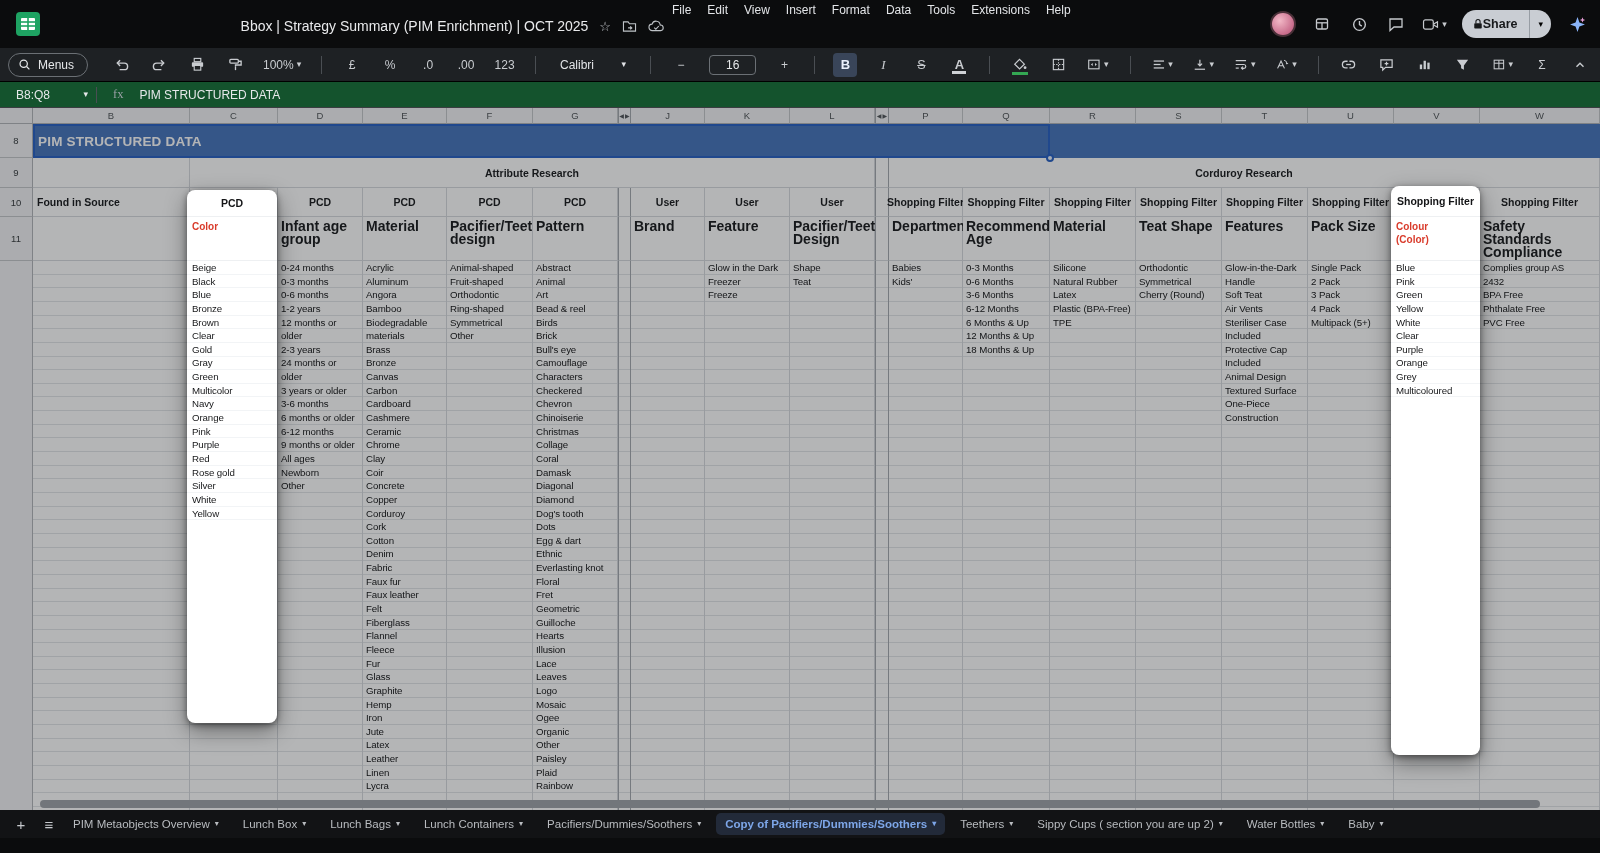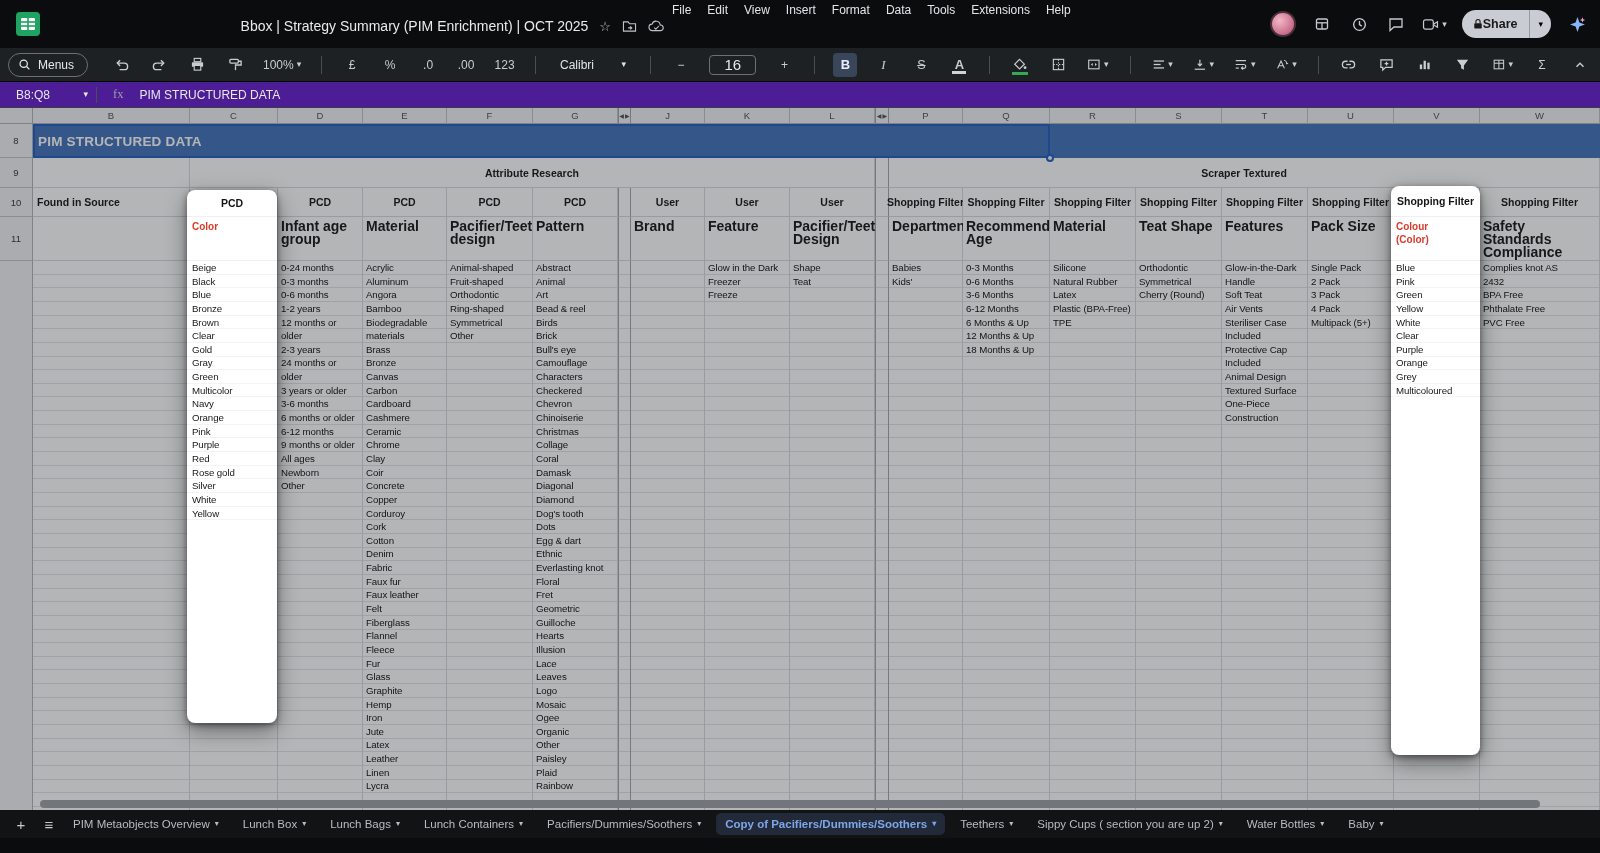--- a/index.html
+++ b/index.html
@@ -26,31 +26,31 @@
 .caret::after{content:"▾";font-size:9px;line-height:1}
 .caret{display:inline-flex;align-items:center;color:inherit}
 
 
 #toolbar{height:34px;background:#1e2124;display:flex;align-items:center;padding:0 8px;gap:14px;border-bottom:1px solid #000}
 .menus-pill{display:flex;align-items:center;gap:7px;border:1px solid #6b7075;border-radius:14px;height:24px;padding:0 13px 0 9px;color:#e6e8ea;font-size:12px;margin-right:7px}
 .tbtn{min-width:24px;height:24px;border-radius:4px;display:inline-flex;align-items:center;justify-content:center;color:#c9ccd0;font-size:12px;gap:3px;padding:0 3px;position:relative}
 .tbtn.active{background:rgba(138,180,248,.25);color:#eaf0fb}
 .tsep{width:1px;height:18px;background:#4a4e53;margin:0 4px}
 .font-btn{width:82px;justify-content:space-between;padding:0 6px;color:#e2e4e7}
-.size-box{width:50px;height:20px;border:1px solid #6b7075;border-radius:4px;display:flex;align-items:center;justify-content:center;color:#e6e8ea;font-size:15px;margin:0 2px}
+.size-box{width:50px;height:20px;border:1px solid #6b7075;border-radius:4px;display:flex;align-items:center;justify-content:center;color:#e6e8ea;font-size:12px;margin:0 2px}
 .bold-b{font-weight:bold;font-size:13px}
 .italic-i{font-style:italic;font-family:"Liberation Serif",serif;font-size:13px}
 .strike-s{text-decoration:line-through;font-size:12.5px}
 .acolor{font-weight:bold;font-size:13px}
 .acolor::after{content:"";position:absolute;left:5px;right:5px;bottom:3px;height:3px;background:#cfd2d6}
 .fillc::after{content:"";position:absolute;left:4px;right:4px;bottom:2px;height:3px;background:#34a853}
 .collapse-btn{margin-left:auto}
 
 
-#formulabar{height:26px;background:#4c1d95;display:flex;align-items:center;border-bottom:1px solid #3a3d41;padding-left:8px}
+#formulabar{height:26px;background:#14532d;display:flex;align-items:center;border-bottom:1px solid #3a3d41;padding-left:8px}
 .name-box{width:88px;display:flex;align-items:center;justify-content:space-between;color:#e6e8ea;font-size:12px;padding:0 8px}
 .fb-sep{width:1px;height:16px;background:#4a4e53}
 .fx{color:#9aa0a6;font-family:"Liberation Serif",serif;font-size:12.5px;margin:0 16px 0 16px}
 .fb-value{color:#e6e8ea;font-size:12px}
 
 
 #canvas{position:relative;height:702px;background:#e8e9eb;overflow:hidden}
 .grow{display:grid;grid-template-columns:33px 157px 88px 85px 84px 86px 85px 13px 74px 85px 85px 14px 74px 87px 86px 86px 86px 86px 86px 120px}
 #colheads{height:16px}
 .ch{background:#f2f3f5;border-right:1px solid #c4c7cb;border-bottom:1px solid #b3b6ba;color:#54585c;font-size:9.5px;display:flex;align-items:center;justify-content:center}
@@ -394,21 +394,21 @@
     <div id="banner-row" class="grow">
       <div class="gut">8</div>
       <div class="banner-cell">PIM STRUCTURED DATA</div>
     </div>
 
     <div id="group-row" class="grow">
       <div class="gut">9</div>
       <div class="gcell"></div>
       <div class="gcell attr-span">Attribute Research</div>
       <div class="gcell mno-cell hidb"></div>
-      <div class="gcell scr-span">Scraper Textured</div>
+      <div class="gcell scr-span">Corduroy Research</div>
     </div>
 
     <div id="source-row" class="grow">
       <div class="gut">10</div>
       <div class="scell left">Found in Source</div>
       <div class="scell">PCD</div>
       <div class="scell">PCD</div>
       <div class="scell">PCD</div>
       <div class="scell">PCD</div>
       <div class="scell">PCD</div>
@@ -647,21 +647,21 @@
           <div class="ditem">Green</div>
           <div class="ditem">Yellow</div>
           <div class="ditem">White</div>
           <div class="ditem">Clear</div>
           <div class="ditem">Purple</div>
           <div class="ditem">Orange</div>
           <div class="ditem">Grey</div>
           <div class="ditem">Multicoloured</div>
         </div>
       <div class="dcol">
-          <div class="ditem">Complies knot AS</div>
+          <div class="ditem">Complies group AS</div>
           <div class="ditem">2432</div>
           <div class="ditem">BPA Free</div>
           <div class="ditem">Phthalate Free</div>
           <div class="ditem">PVC Free</div>
         </div>
     </div>
 
     <div class="sel"></div>
     <div class="sel-handle"></div>
 

